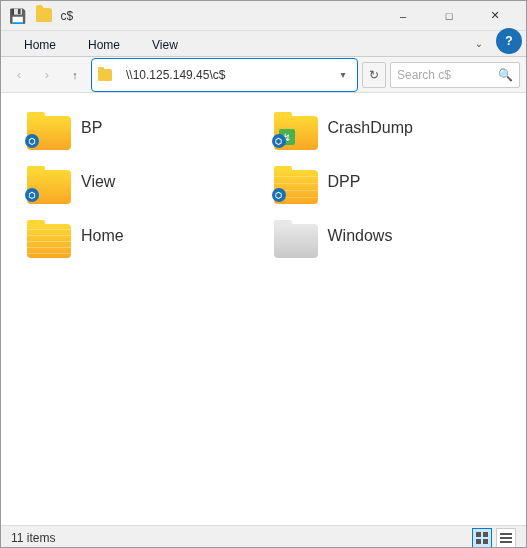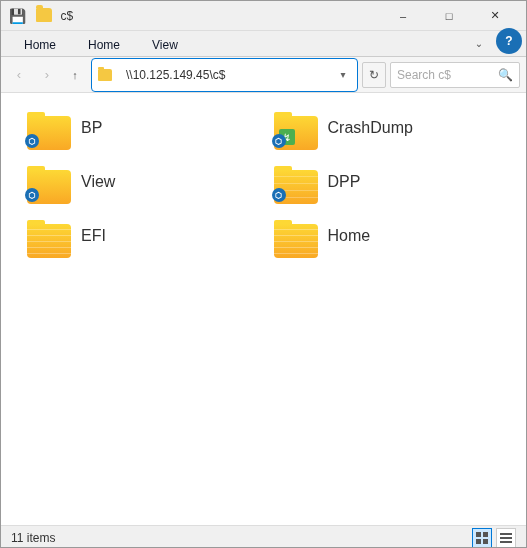--- a/index.html
+++ b/index.html
@@ -409,30 +409,28 @@
         </div>
         <span class="file-name">DPP</span>
       </div>
       <div class="file-item">
         <div class="folder-wrapper">
           <div style="position:absolute;top:6px;left:2px;width:18px;height:8px;background:#fdd835;border-radius:2px 2px 0 0;"></div>
           <div style="position:absolute;bottom:0;left:2px;width:44px;height:34px;background:linear-gradient(180deg,#fdd835 0%,#f9a825 100%);border-radius:2px 4px 4px 4px;overflow:hidden;">
             <div style="position:absolute;top:0;left:0;right:0;bottom:0;background:repeating-linear-gradient(180deg,transparent 0px,transparent 5px,rgba(255,255,255,0.3) 5px,rgba(255,255,255,0.3) 6px);"></div>
           </div>
         </div>
-        <span class="file-name">EFI</span>
+        <span class="file-name">Home</span>
       </div>
       <div class="file-item">
         <div class="folder-wrapper">
-          <div style="position:absolute;top:6px;left:2px;width:18px;height:8px;background:#fdd835;border-radius:2px 2px 0 0;"></div>
-          <div style="position:absolute;bottom:0;left:2px;width:44px;height:34px;background:linear-gradient(180deg,#fdd835 0%,#f9a825 100%);border-radius:2px 4px 4px 4px;overflow:hidden;">
-            <div style="position:absolute;top:0;left:0;right:0;bottom:0;background:repeating-linear-gradient(180deg,transparent 0px,transparent 5px,rgba(255,255,255,0.3) 5px,rgba(255,255,255,0.3) 6px);"></div>
-          </div>
-        </div>
-        <span class="file-name">Home</span>
+          <div style="position:absolute;top:6px;left:2px;width:18px;height:8px;background:#e8e8e8;border-radius:2px 2px 0 0;"></div>
+          <div style="position:absolute;bottom:0;left:2px;width:44px;height:34px;background:linear-gradient(180deg,#e8e8e8 0%,#c8c8c8 100%);border-radius:2px 4px 4px 4px;"></div>
+        </div>
+        <span class="file-name">Windows</span>
       </div>
     </div>
 </div>
 
 <div class="status-bar">
   <span class="status-text">11 items</span>
   <div class="view-icons">
     <div class="view-icon-btn active">
       <svg width="12" height="12" viewBox="0 0 12 12">
         <rect x="0" y="0" width="5" height="5" fill="#555"></rect>

